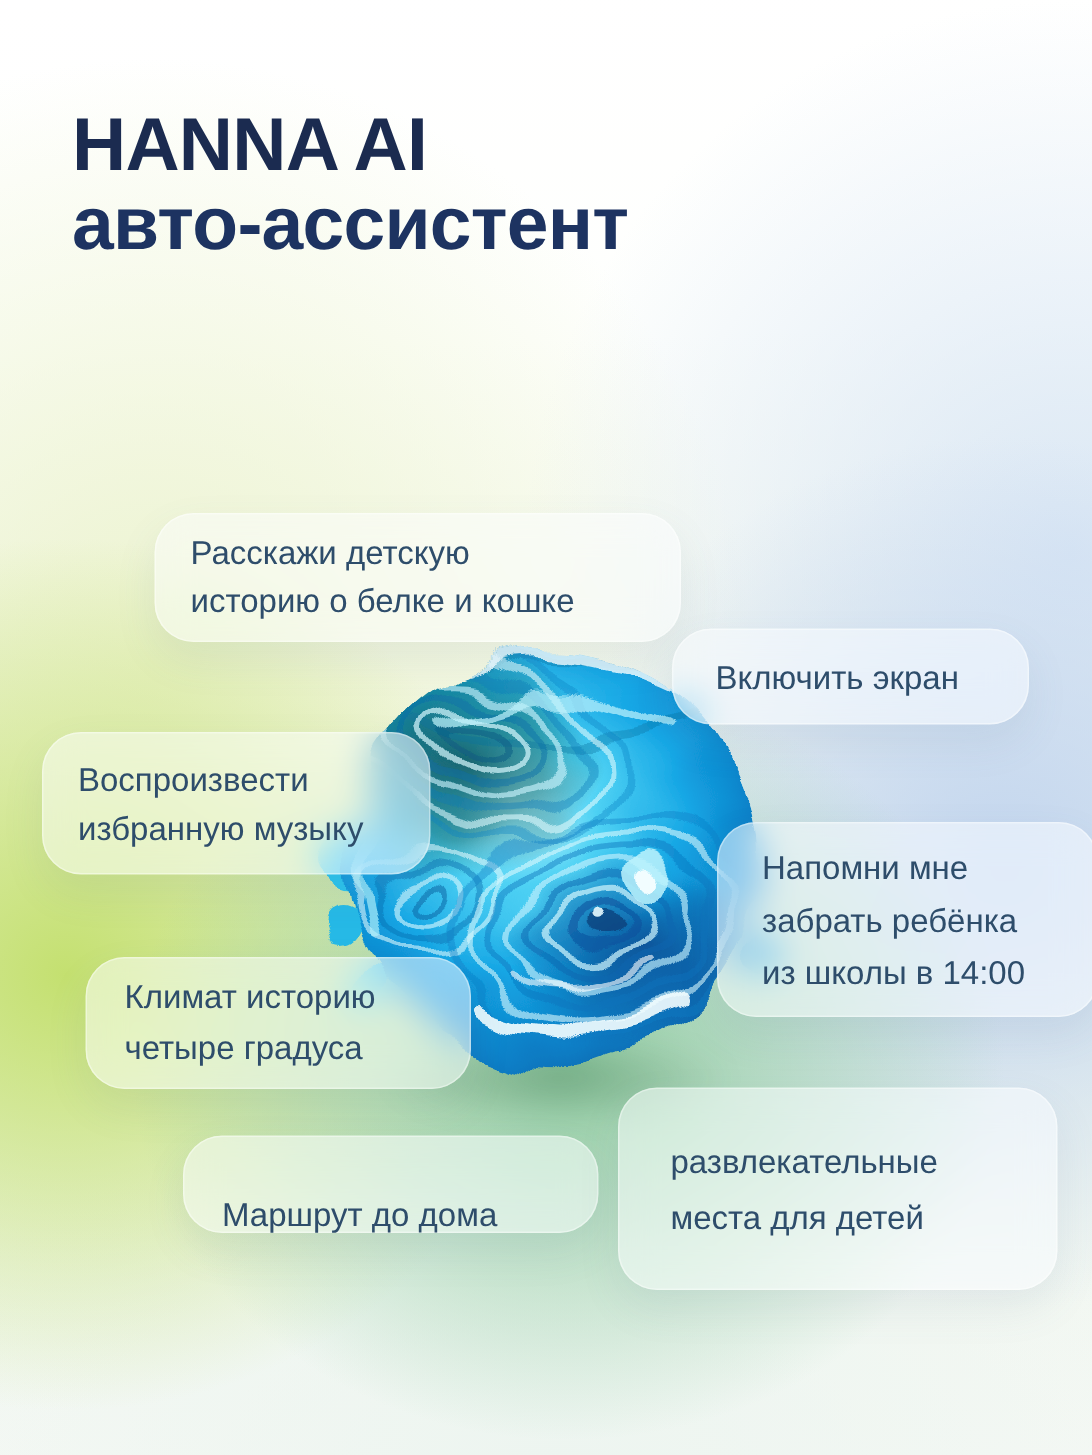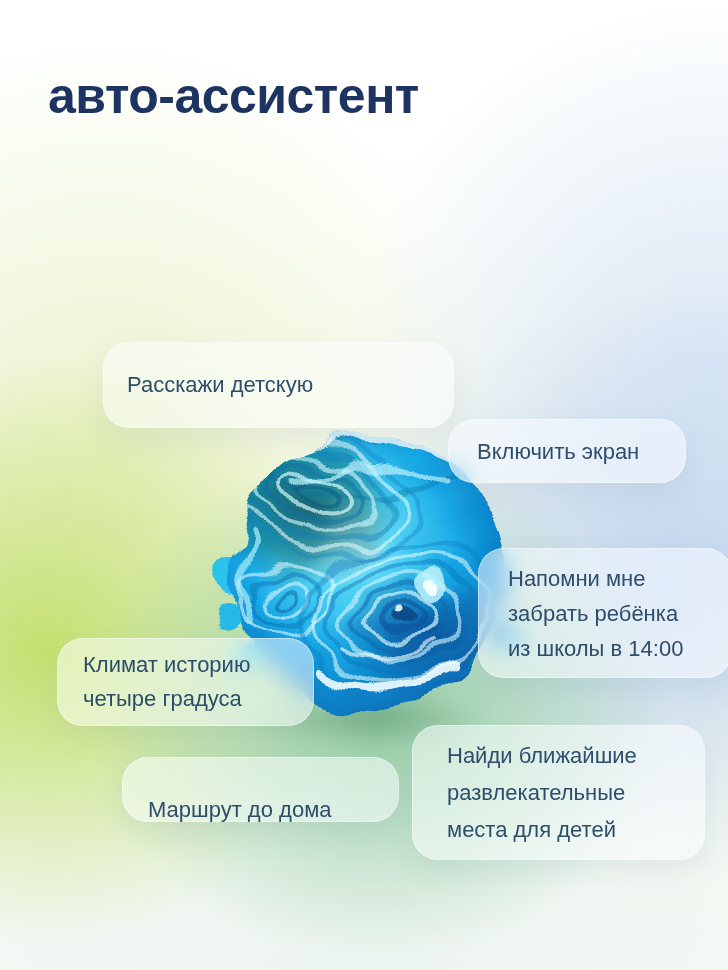--- a/index.html
+++ b/index.html
@@ -45,20 +45,21 @@
   .b-climate {left:57px; top:638px;width:231px;height:88px;padding-left:26px;line-height:34px;}
   .b-route   {left:122px;top:757px;width:251px;height:65px;padding-left:26px;line-height:25px;justify-content:flex-end;}
   .b-places  {left:412px;top:725px;width:258px;height:135px;padding-left:35px;line-height:37px;}
 </style>
 </head>
 <body>
 
 <div class="stage">
 
   <div class="title-block">
+    <h1 class="brand">HANNA AI</h1>
     <h2 class="subtitle">
       <span class="ln">авто-ассистент</span>
     </h2>
   </div>
 
   <div class="orb-shadow"></div>
 
   <div class="orb-wrap">
     <svg width="400" height="400" viewBox="0 0 400 400">
       <defs>
@@ -136,41 +137,45 @@
           <path d="M 150 300 Q 215 330 280 295" fill="none" stroke="#f4feff" stroke-width="8" stroke-linecap="round" opacity="0.9"></path>
           <path d="M 170 275 Q 215 296 262 272" fill="none" stroke="#ffffff" stroke-width="4" stroke-linecap="round" opacity="0.6"></path>
           <path d="M 80 160 Q 66 200 82 250" fill="none" stroke="#aef0fb" stroke-width="6" stroke-linecap="round" opacity="0.7"></path>
         </g>
       </g>
     </svg>
   </div>
 
   <div class="bubble b-story">
     <span class="ln">Расскажи детскую</span>
+    <span class="ln">историю о белке и кошке</span>
   </div>
 
   <div class="bubble b-screen">
     <span class="ln">Включить экран</span>
   </div>
 
+  <div class="bubble b-music">
+    <span class="ln">Воспроизвести</span>
+    <span class="ln">избранную музыку</span>
+  </div>
 
   <div class="bubble b-reminder">
     <span class="ln">Напомни мне</span>
     <span class="ln">забрать ребёнка</span>
     <span class="ln">из школы в 14:00</span>
   </div>
 
   <div class="bubble b-climate">
     <span class="ln">Климат историю</span>
     <span class="ln">четыре градуса</span>
   </div>
 
   <div class="bubble b-route">
     <span class="ln">Маршрут до дома</span>
   </div>
 
   <div class="bubble b-places">
-    <span class="ln">Найди ближайшие</span>
     <span class="ln">развлекательные</span>
     <span class="ln">места для детей</span>
   </div>
 
 </div>
 
 </body></html>

